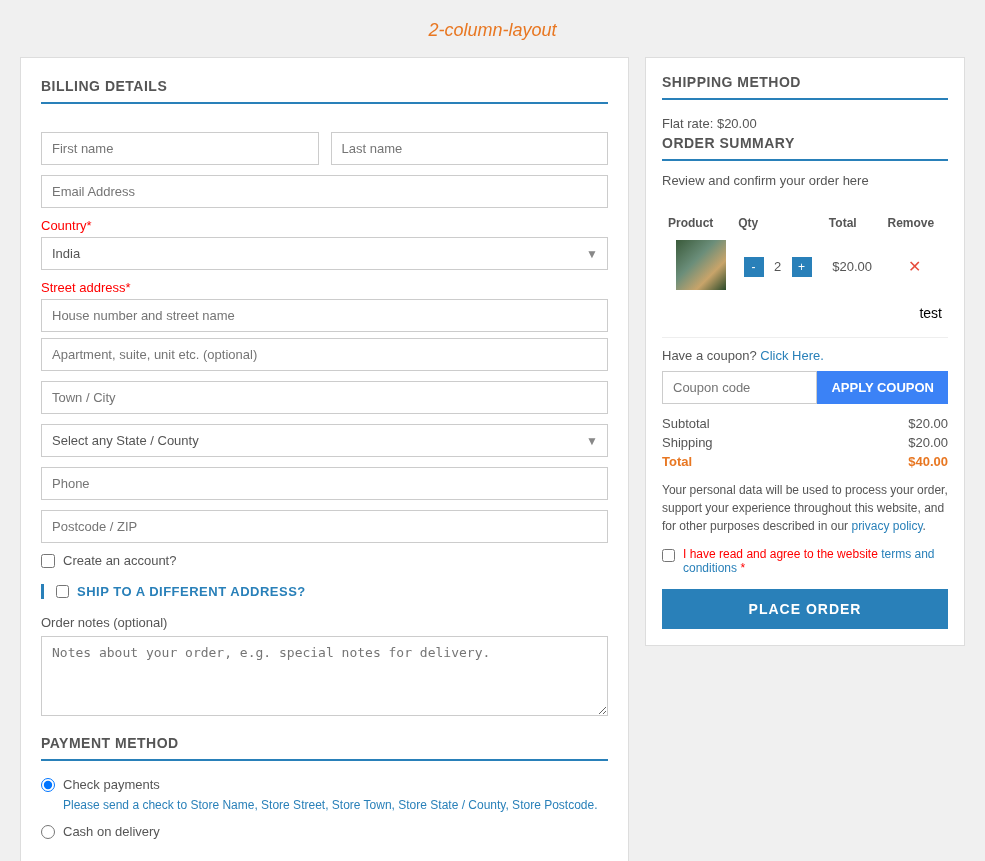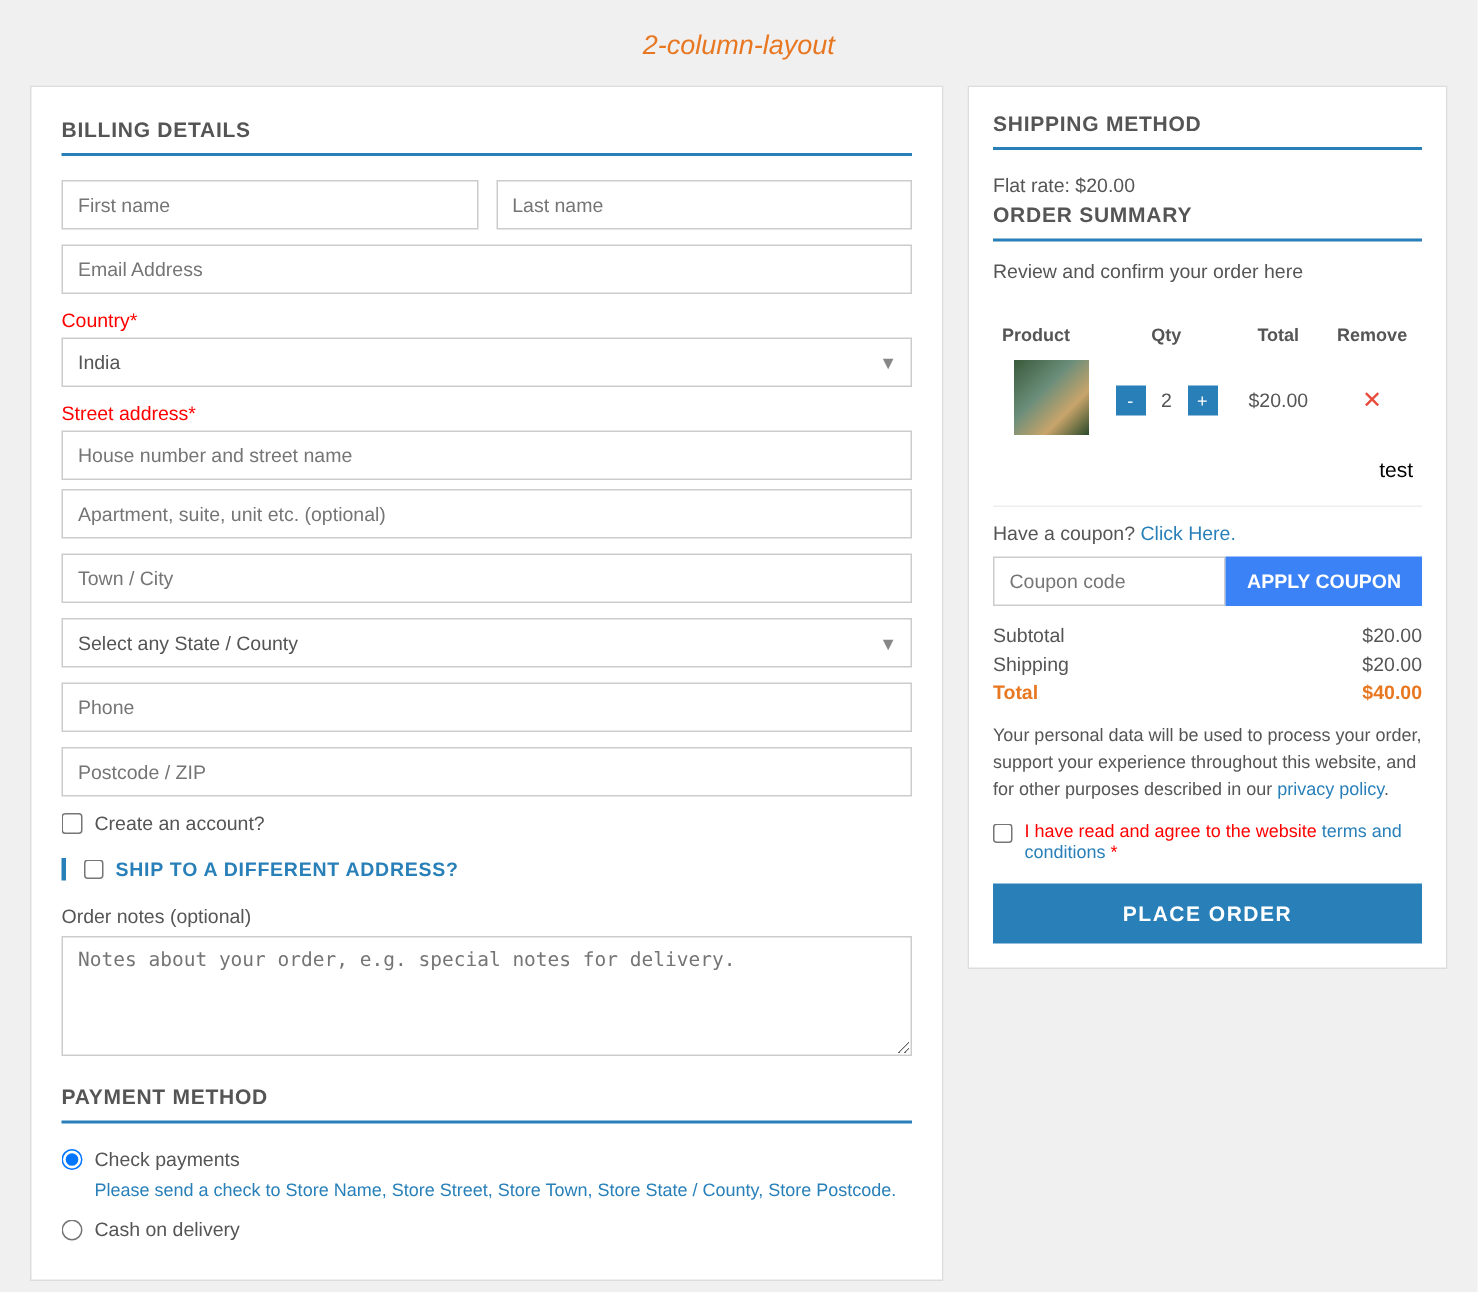--- a/index.html
+++ b/index.html
@@ -64,20 +64,21 @@
     input[type="email"] {
       width: 100%;
       padding: 8px 10px;
       border: 1px solid #ccc;
       font-size: 13px;
       color: #999;
       outline: none;
     }
     .form-row input[type="text"] {
       width: 100%;
+      margin-top: 12px;
     }
     .country-label {
       font-size: 13px;
       color: #555;
       margin-bottom: 4px;
     }
     .country-label span {
       color: red;
     }
     .select-wrapper {
@@ -210,21 +211,21 @@
     }
     .product-table {
       width: 100%;
       border-collapse: collapse;
       margin-bottom: 10px;
       margin-top: 24px;
     }
     .product-table th {
       font-size: 12px;
       color: #555;
-      text-align: center;
+      text-align: left;
       padding: 4px 6px;
       font-weight: bold;
     }
     .product-table th:first-child { text-align: left; }
     .product-table td {
       padding: 6px;
       text-align: center;
       vertical-align: middle;
     }
     .product-table td:first-child { text-align: right; }

